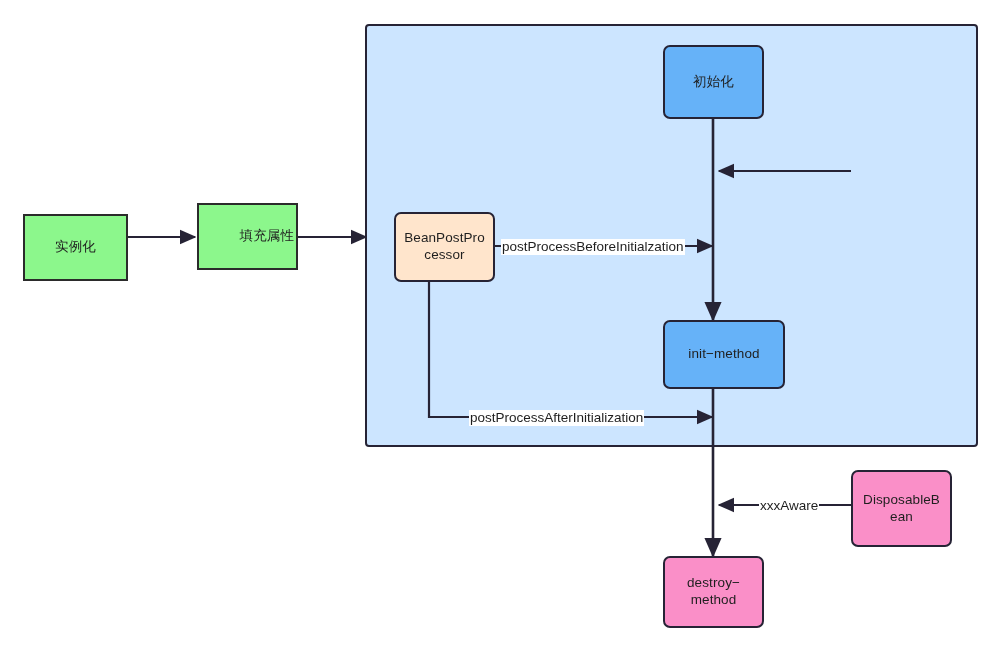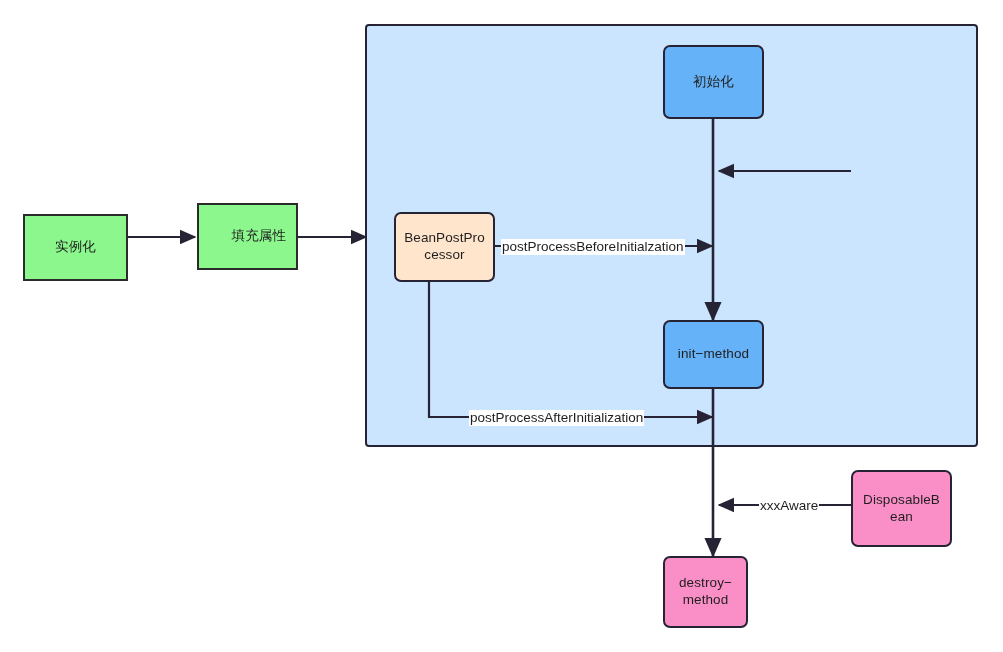--- a/index.html
+++ b/index.html
@@ -29,21 +29,21 @@
     position: absolute;
     display: flex;
     align-items: center;
     justify-content: center;
     text-align: center;
     box-sizing: border-box;
     font-size: 13.5px;
     color: #1f1f1f;
     line-height: 1.25;
     letter-spacing: 0.1px;
-    padding: 2px 10px;
+    padding: 2px 2px;
   }
   .node-green {
     background: #8cf78c;
     border: 2px solid #2b2b2b;
     border-radius: 0;
   }
   .node-orange {
     background: #ffe5cc;
     border: 2.5px solid #262335;
     border-radius: 7px;
@@ -121,30 +121,30 @@
   <div class="node node-orange" style="left:394px; top:212px; width:101px; height:70px;">
     <span class="node-text">BeanPostPro
 cessor</span>
   </div>
 
   <div class="node node-blue" style="left:663px; top:45px; width:101px; height:74px;">
     <span class="node-text">初始化</span>
   </div>
 
 
-  <div class="node node-blue" style="left:663px; top:320px; width:101px; height:69px;">
+  <div class="node node-blue" style="left:663px; top:320px; width:122px; height:69px;">
     <span class="node-text">init−method</span>
   </div>
 
   <div class="node node-pink" style="left:851px; top:470px; width:101px; height:77px;">
     <span class="node-text">DisposableB
 ean</span>
   </div>
 
-  <div class="node node-pink" style="left:663px; top:556px; width:85px; height:72px;">
+  <div class="node node-pink" style="left:663px; top:556px; width:101px; height:72px;">
     <span class="node-text">destroy−
 method</span>
   </div>
 
   <div class="edge-label" style="left:501px; top:239px;">postProcessBeforeInitialzation</div>
 
   <div class="edge-label" style="left:469px; top:410px;">postProcessAfterInitialization</div>
 
   <div class="edge-label" style="left:759px; top:498px;">xxxAware</div>
 

